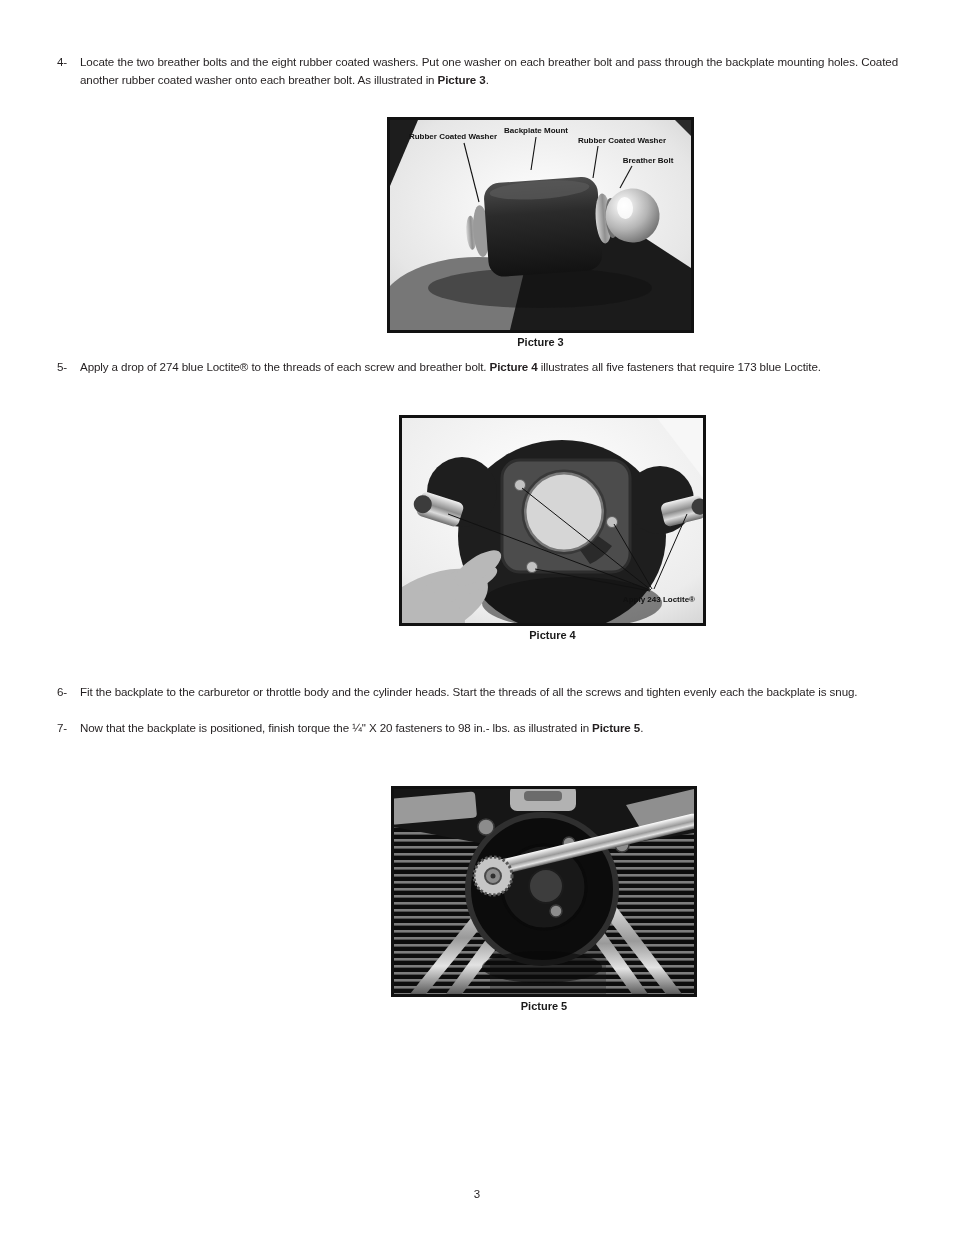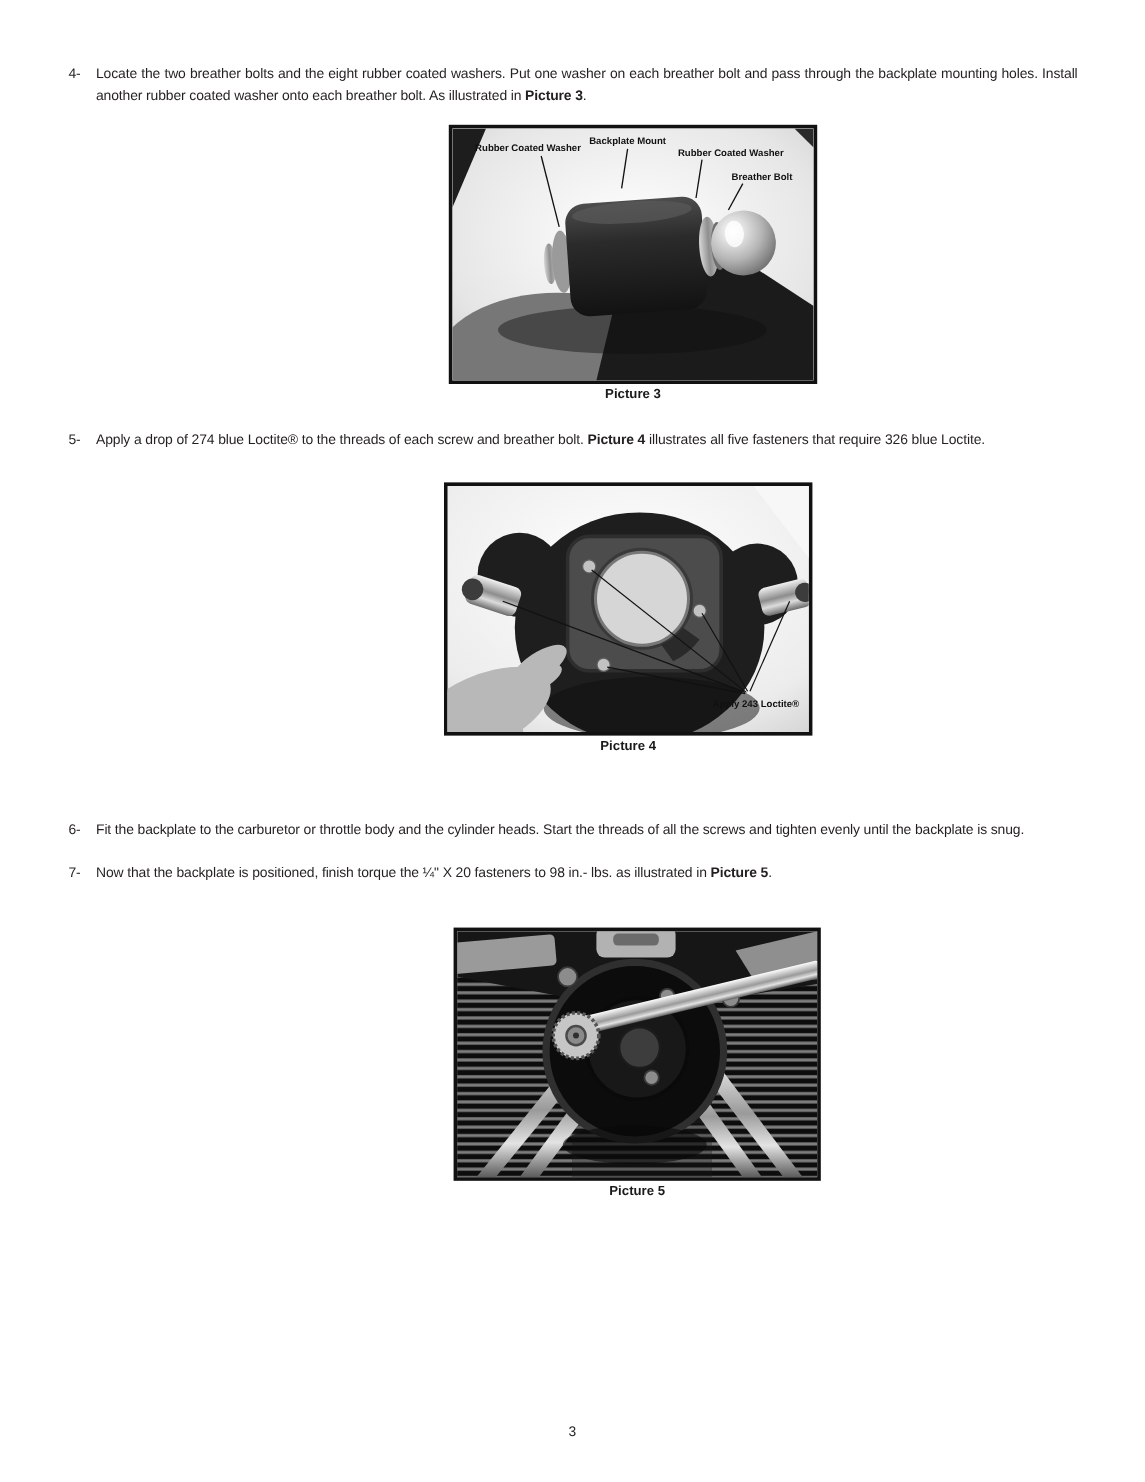--- a/index.html
+++ b/index.html
@@ -30,25 +30,25 @@
     margin:0 0 0 23px;
     text-align:justify;
   }
   .step-text b{font-weight:bold;}
   .step4{top:53px;}
   .step5{top:358px;}
   .step6{top:683px;}
   .step7{top:719px;}
   figure{
     position:absolute;
-    margin:4px;
+    margin:17px;
     padding-left:30px;
   }
   .fig3{left:340px;top:100px;width:307px;}
-  .fig4{left:336px;top:398px;width:307px;}
+  .fig4{left:352px;top:398px;width:307px;}
   .fig5{left:344px;top:769px;width:306px;}
   .photo{
     border:3px solid #111111;
     background:#e9e9e9;
     line-height:0;
   }
   figcaption{
     text-align:center;
     font-size:11px;
     font-weight:bold;
@@ -68,21 +68,21 @@
     font-weight:600;
   }
 </style>
 </head>
 <body>
 
 <div class="page">
 
   <div class="step step4">
     <span class="step-num">4-</span>
-    <p class="step-text"><span>Locate the two breather bolts and the eight rubber coated washers. Put one washer on each breather bolt and pass through the backplate mounting holes. Install another rubber coated washer onto each breather bolt. As illustrated in </span><b>Picture 3</b><span>.</span></p>
+    <p class="step-text"><span>Locate the two breather bolts and the eight rubber coated washers. Put one washer on each breather bolt and pass through the backplate mounting holes. Coated another rubber coated washer onto each breather bolt. As illustrated in </span><b>Picture 3</b><span>.</span></p>
   </div>
 
   <figure class="fig3">
     <div class="photo">
       <svg width="301" height="210" viewBox="0 0 301 210">
         <defs>
           <radialGradient id="bg3" cx="0.5" cy="0.42" r="0.75">
             <stop offset="0" stop-color="#ffffff"></stop>
             <stop offset="0.7" stop-color="#e6e6e6"></stop>
             <stop offset="1" stop-color="#cfcfcf"></stop>
@@ -131,21 +131,21 @@
           <text x="232" y="23">Rubber Coated Washer</text>
           <text x="258" y="43">Breather Bolt</text>
         </g>
       </svg>
     </div>
     <figcaption>Picture 3</figcaption>
   </figure>
 
   <div class="step step5">
     <span class="step-num">5-</span>
-    <p class="step-text"><span>Apply a drop of 274 blue Loctite® to the threads of each screw and breather bolt. </span><b>Picture 4</b><span> illustrates all five fasteners that require 326 blue Loctite.</span></p>
+    <p class="step-text"><span>Apply a drop of 274 blue Loctite® to the threads of each screw and breather bolt. </span><b>Picture 4</b><span> illustrates all five fasteners that require 173 blue Loctite.</span></p>
   </div>
 
   <figure class="fig4">
     <div class="photo">
       <svg width="301" height="205" viewBox="0 0 301 205">
         <defs>
           <radialGradient id="bg4" cx="0.5" cy="0.35" r="0.85">
             <stop offset="0" stop-color="#ffffff"></stop>
             <stop offset="0.75" stop-color="#ececec"></stop>
             <stop offset="1" stop-color="#d2d2d2"></stop>
@@ -194,21 +194,21 @@
           <line x1="248" y1="173" x2="133" y2="151"></line>
         </g>
         <text class="photo-label-text" x="293" y="184" font-size="8" fill="#111111" text-anchor="end">Apply 243 Loctite®</text>
       </svg>
     </div>
     <figcaption>Picture 4</figcaption>
   </figure>
 
   <div class="step step6">
     <span class="step-num">6-</span>
-    <p class="step-text"><span>Fit the backplate to the carburetor or throttle body and the cylinder heads. Start the threads of all the screws and tighten evenly until the backplate is snug.</span><b></b><span></span></p>
+    <p class="step-text"><span>Fit the backplate to the carburetor or throttle body and the cylinder heads. Start the threads of all the screws and tighten evenly each the backplate is snug.</span><b></b><span></span></p>
   </div>
 
   <div class="step step7">
     <span class="step-num">7-</span>
     <p class="step-text"><span>Now that the backplate is positioned, finish torque the ¼" X 20 fasteners to 98 in.- lbs. as illustrated in </span><b>Picture 5</b><span>.</span></p>
   </div>
 
   <figure class="fig5">
     <div class="photo">
       <svg width="300" height="205" viewBox="0 0 300 205">

